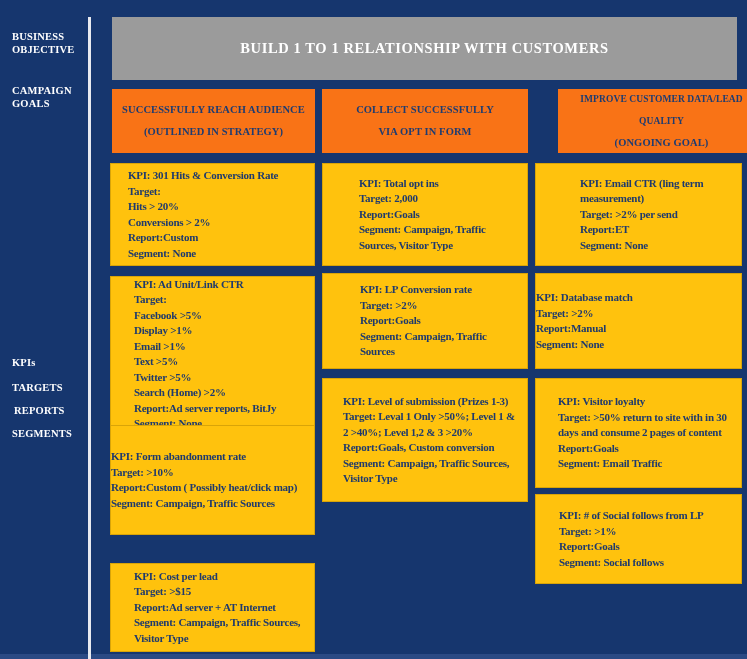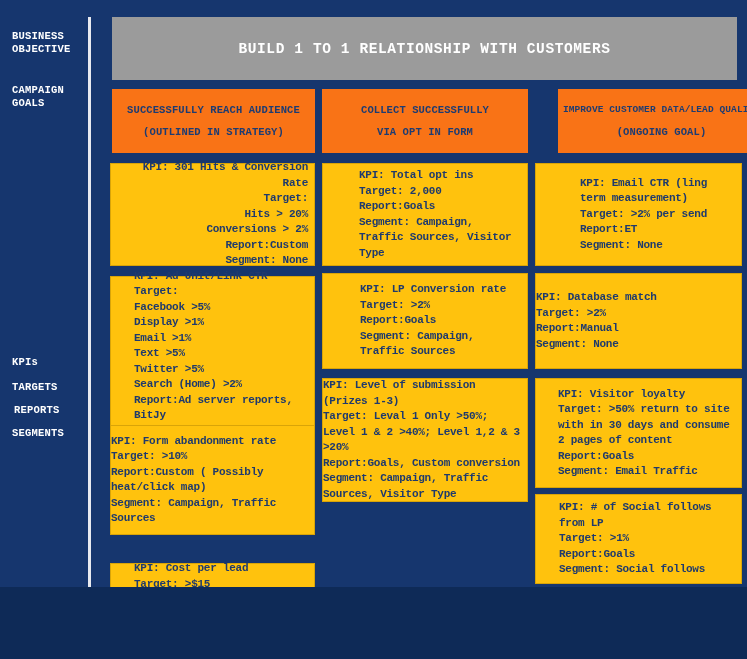--- a/index.html
+++ b/index.html
@@ -1,19 +1,19 @@
 <!DOCTYPE html>
 <html><head>
 <meta charset="utf-8">
 <style>
   html,body{margin:0;padding:0;background:#0e2a57;}
   .canvas{
-    position:relative;width:747px;height:587px;overflow:hidden;
+    position:relative;width:747px;height:659px;overflow:hidden;
     background:#16366E;
-    font-family:Liberation Mono, monospace;
+    font-family:Liberation Serif, serif;
     -webkit-font-smoothing:antialiased;
   }
   
   .rail-label{
     position:absolute;left:12px;color:#FFFFFF;font-weight:bold;
     font-size:10.5px;line-height:13px;white-space:pre-line;letter-spacing:0.2px;
   }
   .rl-business{top:30px;}
   .rl-campaign{top:84px;}
   .rl-kpis{top:356px;}
@@ -54,27 +54,27 @@
   .kpi-box{
     position:absolute;background:#FFC20D;border:1px solid rgba(146,108,0,0.35);
     box-sizing:border-box;display:flex;align-items:center;
     color:#1F3A6D;font-weight:bold;font-size:11px;line-height:15.5px;
     letter-spacing:-0.25px;padding-right:6px;
   }
   .kpi-box .txt{white-space:pre-line;}
   .c1{left:110px;width:205px;}
   .c2{left:322px;width:206px;}
   .c3{left:535px;width:207px;}
-  .b-c1b1{top:163px;height:103px;padding-left:1px;text-align:right;}
+  .b-c1b1{top:163px;height:103px;padding-left:17px;}
   .b-c1b2{top:276px;height:156px;padding-left:23px;}
   .b-c1b3{top:425px;height:110px;}
   .b-c1b4{top:563px;height:89px;padding-left:23px;}
   .b-c2b1{top:163px;height:103px;padding-left:36px;}
   .b-c2b2{top:273px;height:96px;padding-left:37px;}
-  .b-c2b3{top:378px;height:124px;}
+  .b-c2b3{top:378px;height:124px;padding-left:20px;}
   .b-c3b1{top:163px;height:103px;padding-left:44px;}
   .b-c3b2{top:273px;height:96px;}
   .b-c3b3{top:378px;height:110px;padding-left:22px;}
   .b-c3b4{top:494px;height:90px;padding-left:23px;}
 </style>
 </head>
 <body>
 
 <div class="canvas">
 

